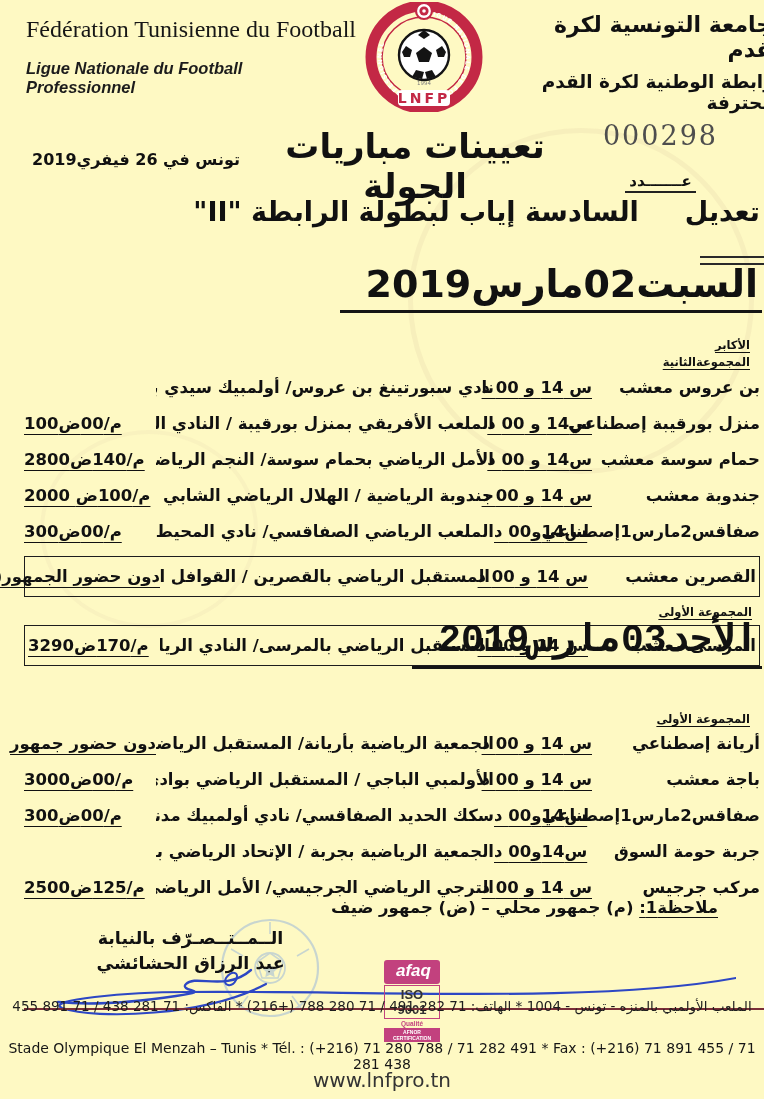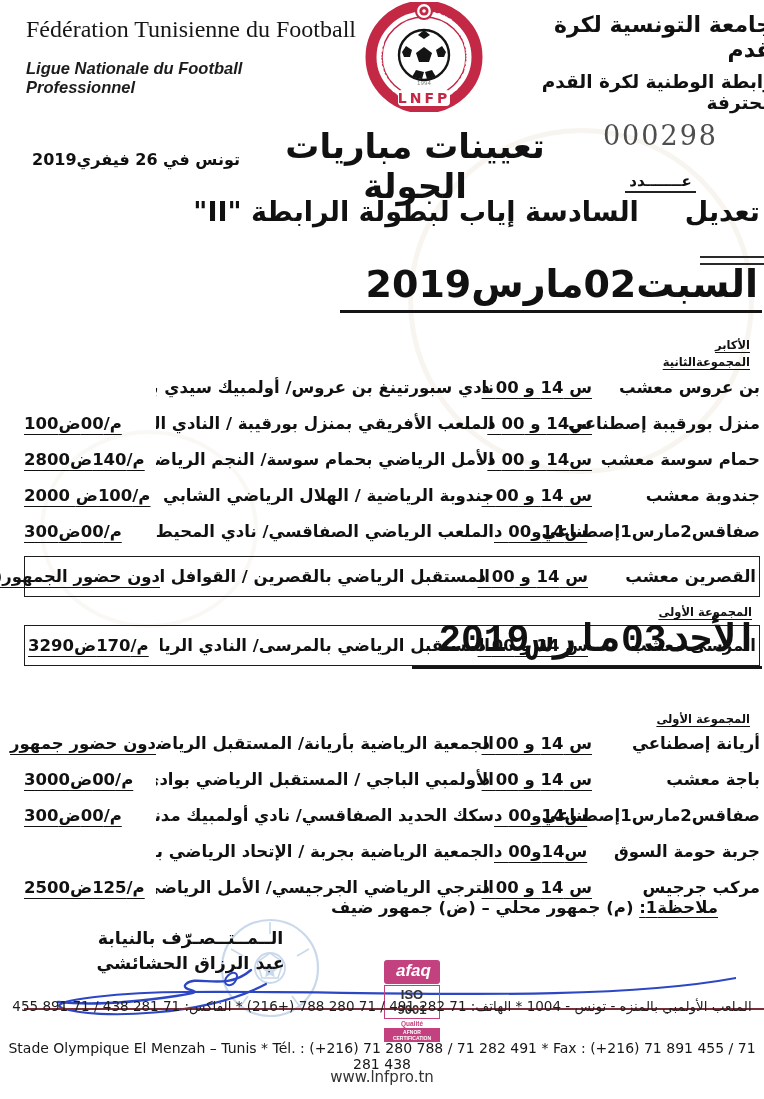--- a/index.html
+++ b/index.html
@@ -1,18 +1,18 @@
 <!DOCTYPE html>
 <html lang="ar"><head>
 <meta charset="utf-8">
 <style>
   html,body{margin:0;padding:0;background:#e8e8e8;}
   .page{
     position:relative;width:764px;height:1099px;margin:0 auto;
-    background:#ffffff;overflow:hidden;
+    background:#fef9c3;overflow:hidden;
     font-family:"DejaVu Sans", sans-serif;color:#111;
   }
   
   .wm1{position:absolute;top:128px;left:408px;width:336px;height:336px;border-radius:50%;
        border:5px solid rgba(205,185,150,0.14);}
   .wm2{position:absolute;top:430px;left:40px;width:210px;height:190px;border-radius:50%;
        border:4px solid rgba(205,190,160,0.10);}
 
   
   .hdr-left{position:absolute;top:16px;left:26px;width:330px;}
@@ -87,21 +87,21 @@
   .afaq-cert{background:#c2417e;color:#fff;font-size:5px;font-weight:700;margin-top:1px;
              padding:1px 0;}
 
   
   .footer-line{position:absolute;top:1008px;left:24px;right:0;border-top:2.5px solid #7a2e38;}
   .foot-ar{position:absolute;top:998px;left:0;width:100%;text-align:center;direction:rtl;
            font-size:13.5px;color:#1d1d1d;}
   .foot-fr{position:absolute;top:1040px;left:0;width:100%;text-align:center;
            font-size:14px;color:#161616;}
   .foot-web{position:absolute;top:1068px;left:0;width:100%;text-align:center;
-            font-size:15px;color:#333;}
+            font-size:20px;color:#333;}
 </style>
 </head>
 <body>
 
 <div class="page">
   <div class="wm1"></div>
   <div class="wm2"></div>
 
   <div class="hdr-left">
     <div class="org-fr">Fédération Tunisienne du Football</div>

